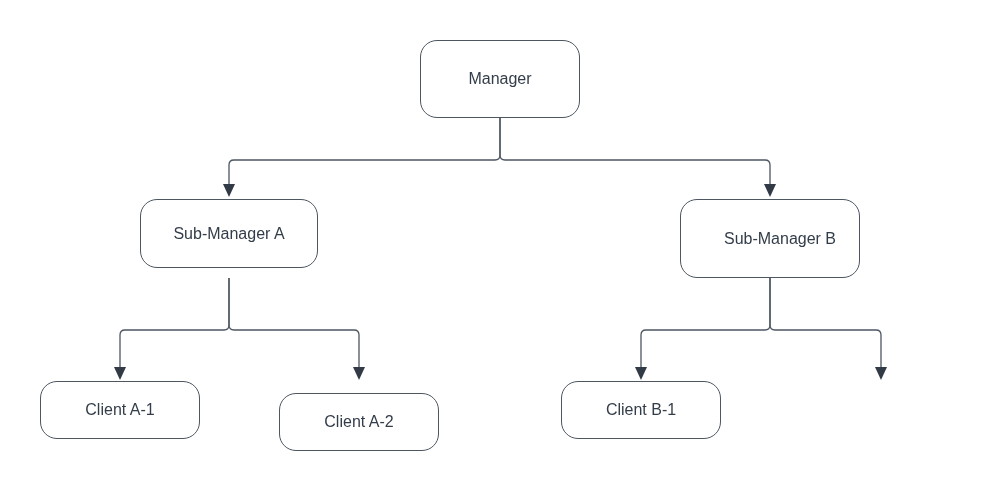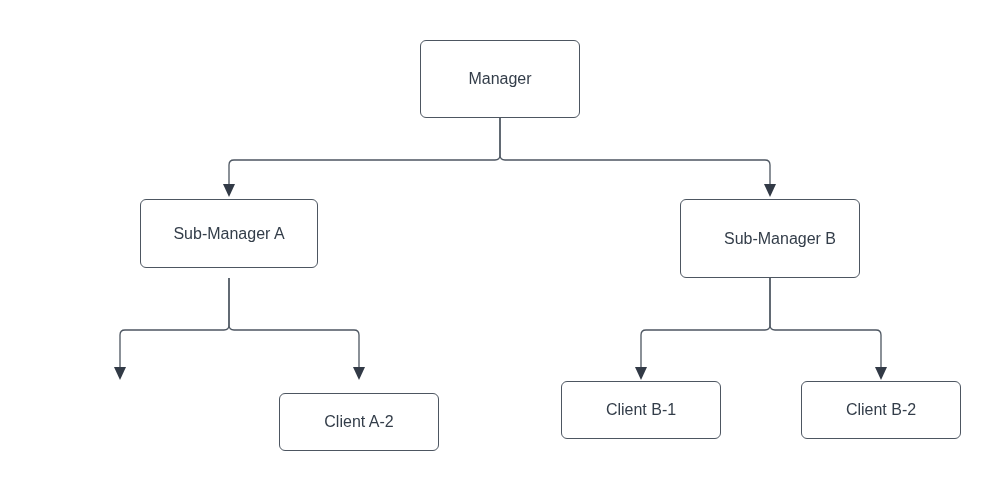--- a/index.html
+++ b/index.html
@@ -29,21 +29,21 @@
   }
   .arrowhead {
     fill: #323a46;
     stroke: none;
   }
   .node {
     position: absolute;
     box-sizing: border-box;
     background: #ffffff;
     border: 1.3px solid #4d5661;
-    border-radius: 6px;
+    border-radius: 17px;
     display: flex;
     align-items: center;
     justify-content: center;
     color: #333d49;
     font-size: 16px;
     line-height: 1;
     white-space: nowrap;
   }
   .node-manager   { left: 420px; top: 40px;  width: 160px; height: 78px; }
   .node-sub-a     { left: 140px; top: 199px; width: 178px; height: 69px; }
@@ -84,26 +84,26 @@
   </div>
 
   <div class="node node-sub-a">
     <span>Sub-Manager A</span>
   </div>
 
   <div class="node node-sub-b">
     <span>Sub-Manager B</span>
   </div>
 
+  <div class="node node-client-a1">
+    <span>Client A-1</span>
+  </div>
 
   <div class="node node-client-a2">
     <span>Client A-2</span>
   </div>
 
   <div class="node node-client-b1">
     <span>Client B-1</span>
   </div>
 
-  <div class="node node-client-b2">
-    <span>Client B-2</span>
-  </div>
 
 </div>
 
 </body></html>

